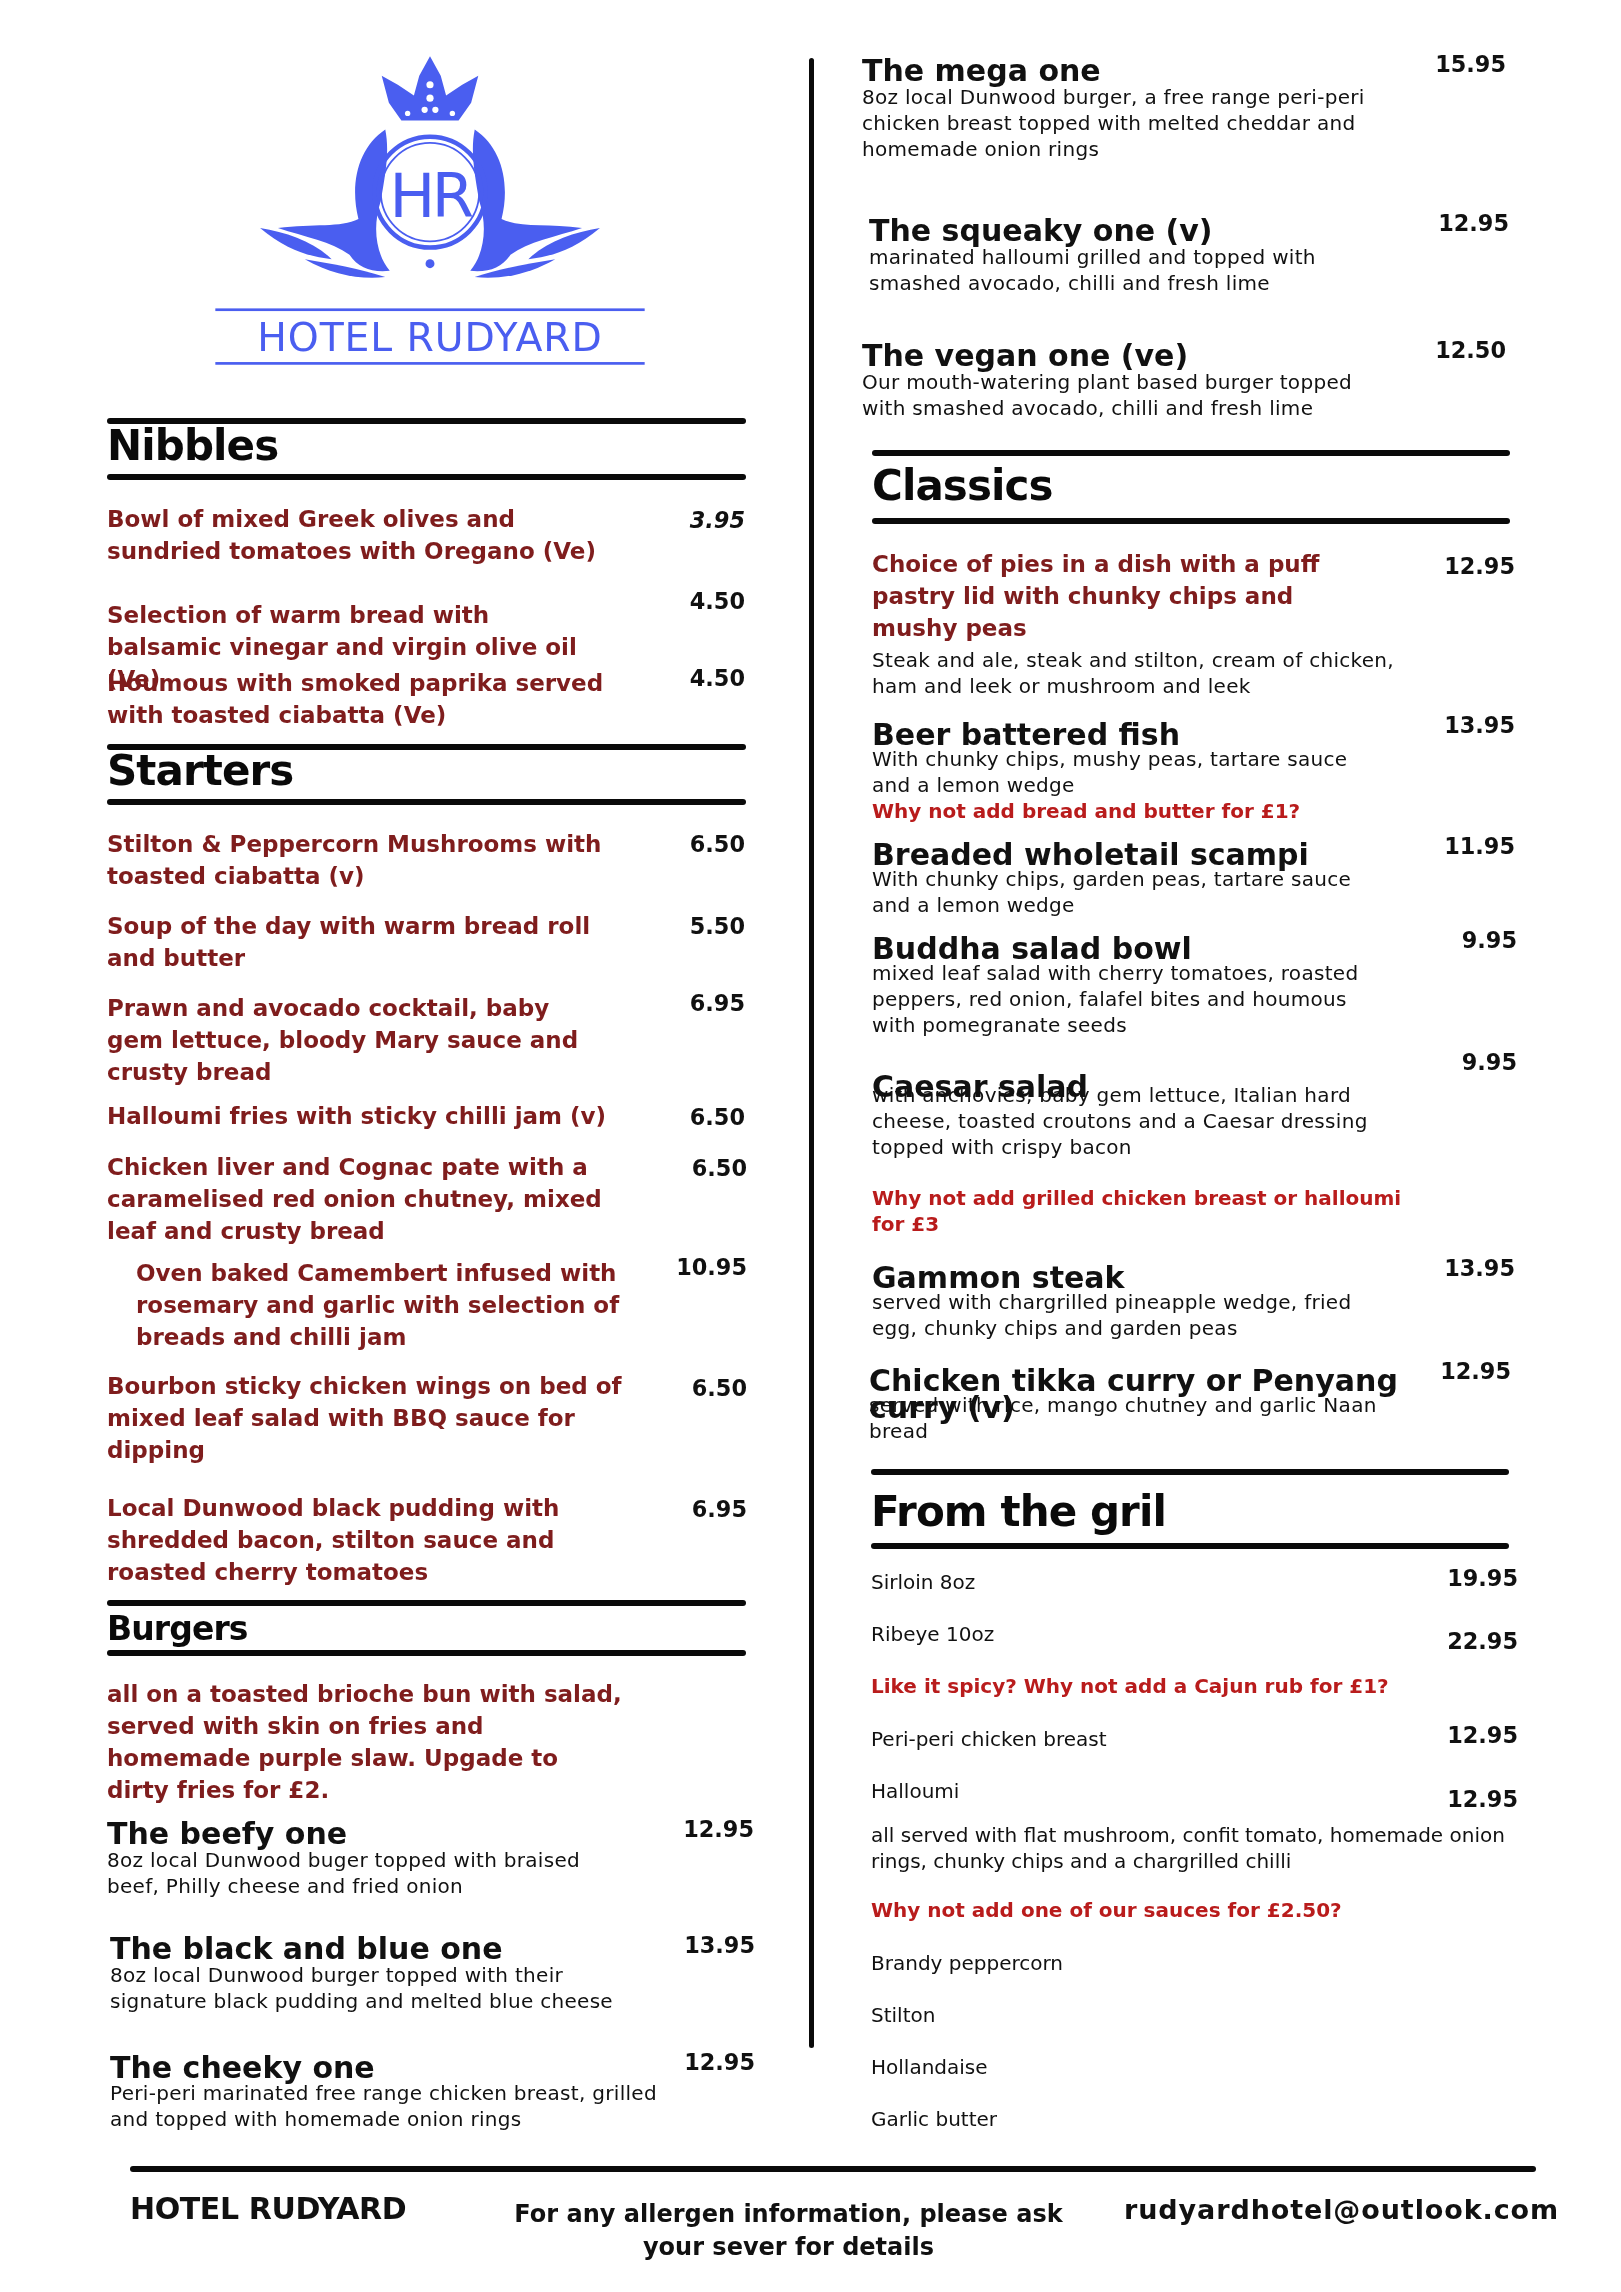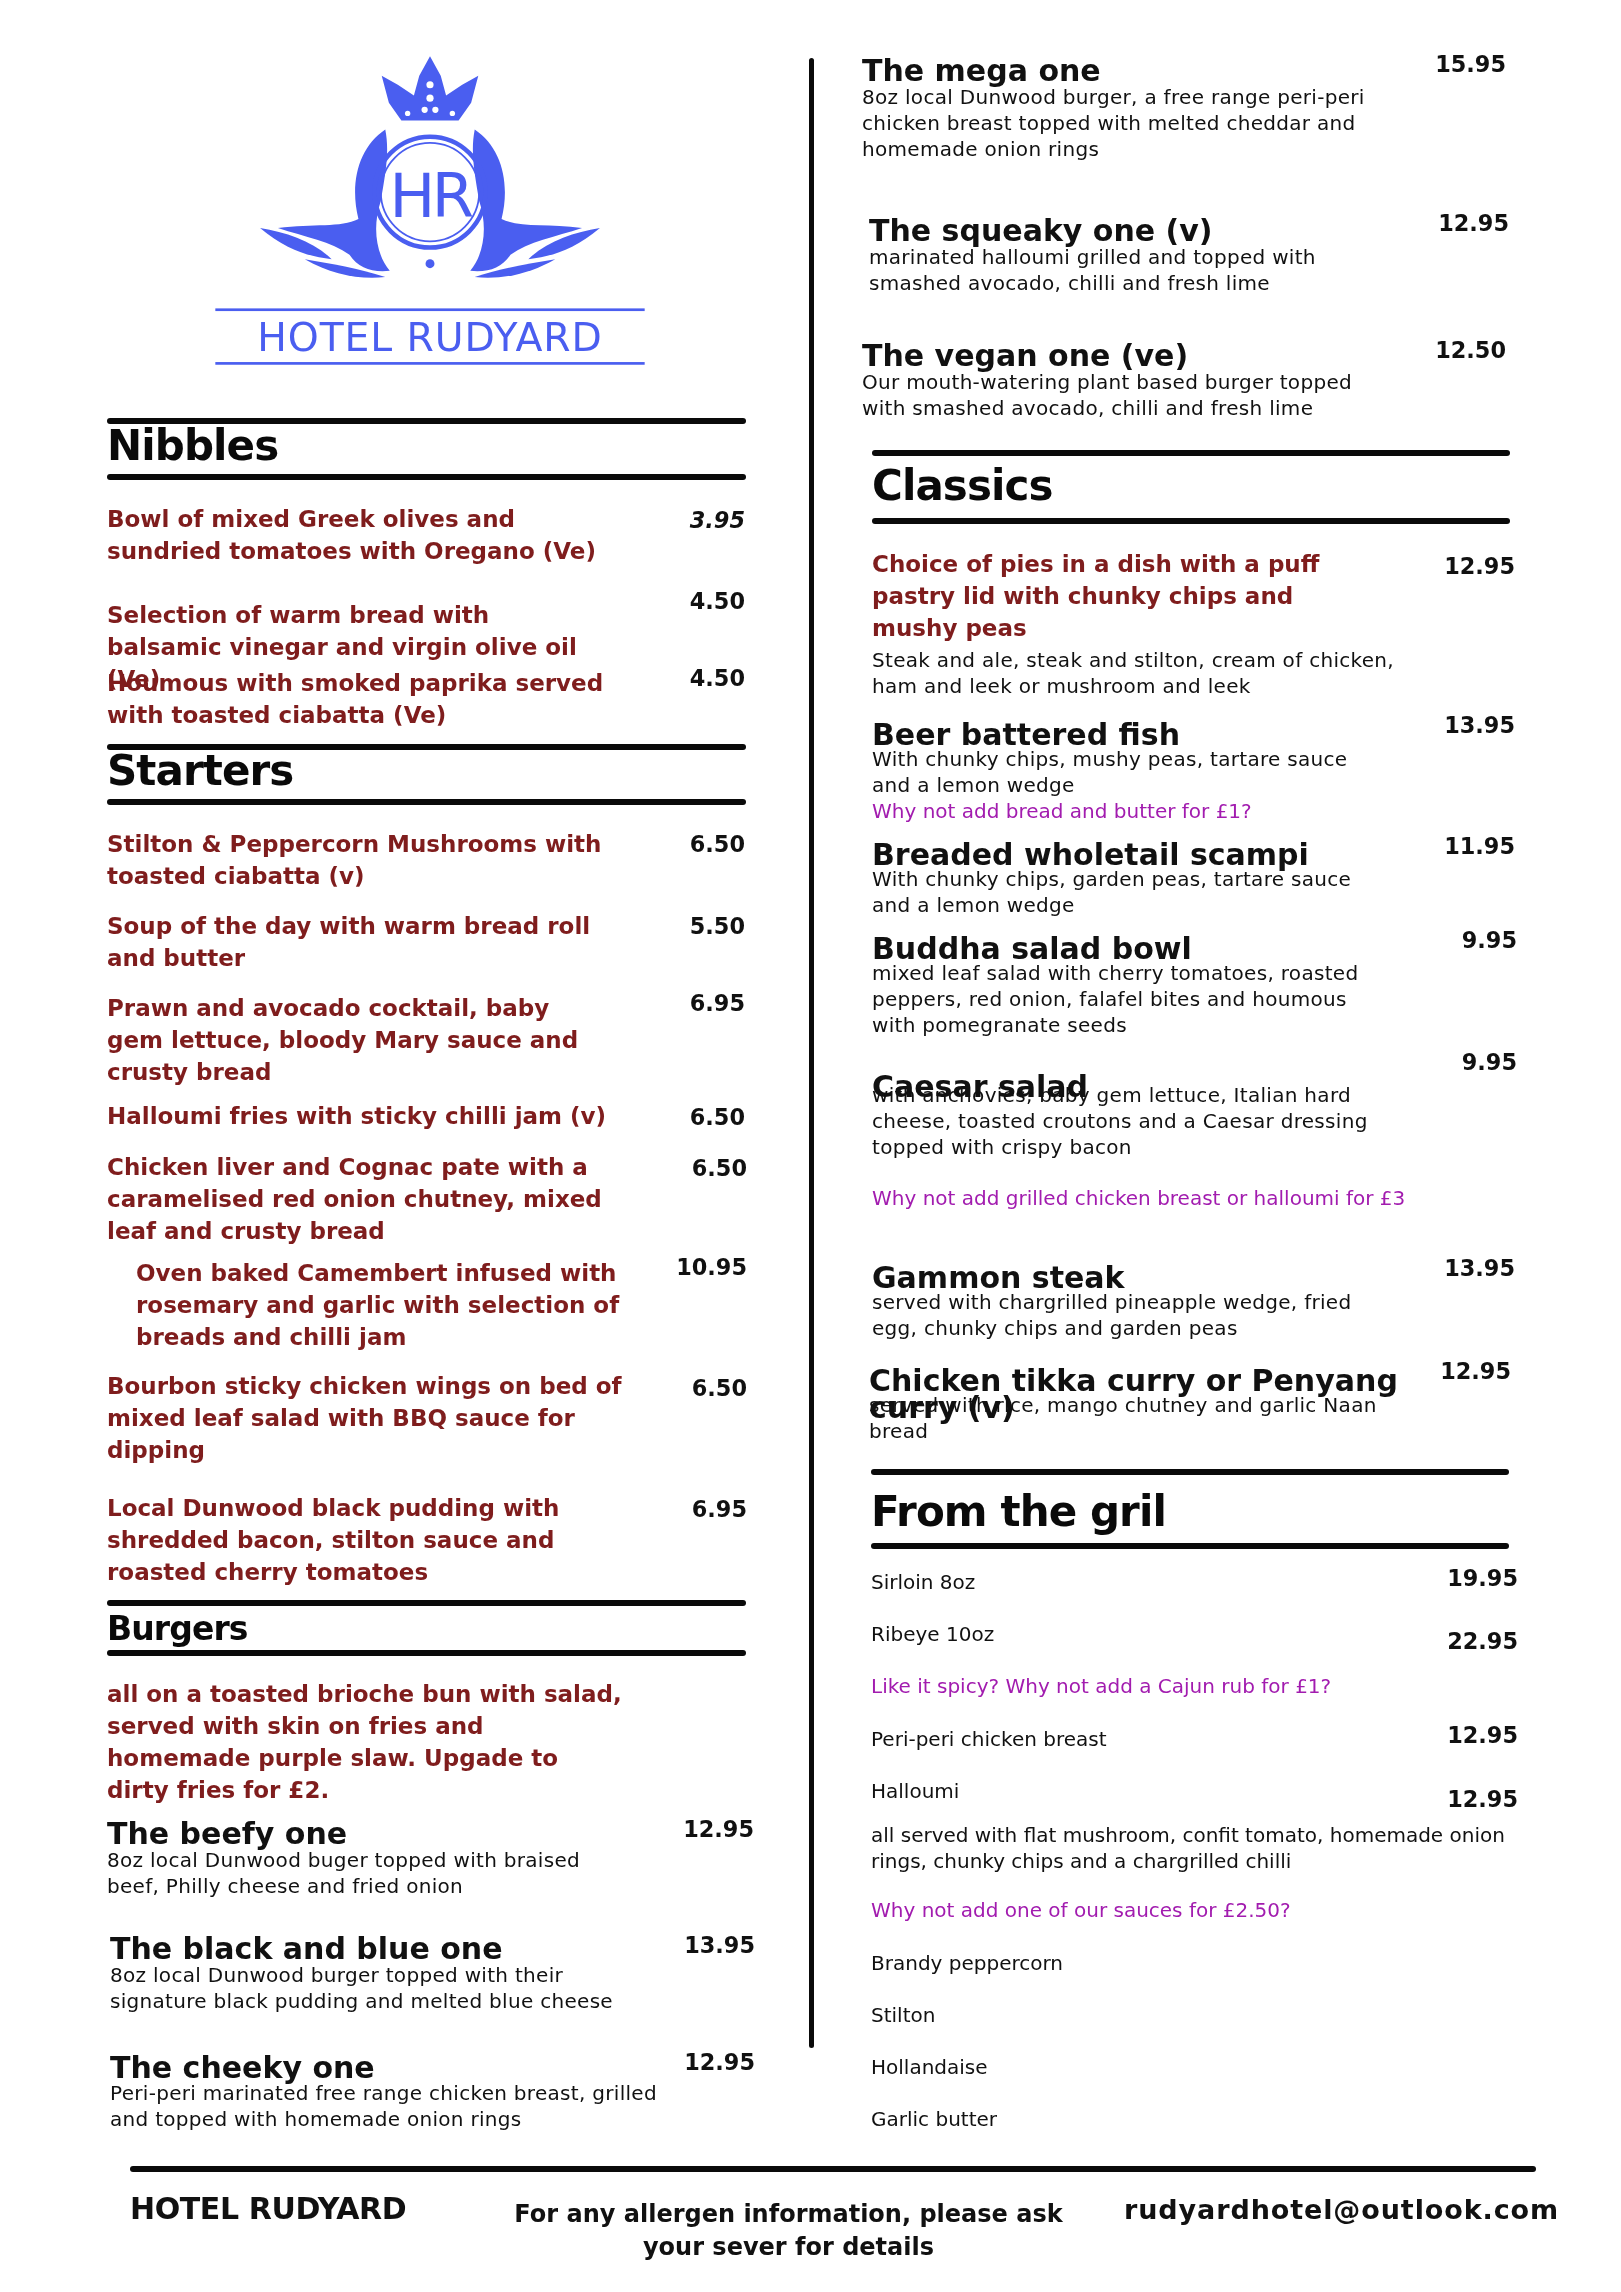--- a/index.html
+++ b/index.html
@@ -7,21 +7,21 @@
          font-family:"DejaVu Sans", "Liberation Sans", sans-serif; color:#111; }
   .abs { position:absolute; }
   .logo { left:206px; top:49px; width:448px; height:322px; }
   .rule { position:absolute; height:6.3px; background:#0a0a0a; border-radius:3.6px; }
   .vdivider { position:absolute; left:809px; top:58px; width:5.4px; height:1990px; background:#0a0a0a; border-radius:2.7px; }
   .sec-title { position:absolute; font-weight:bold; font-size:42px; letter-spacing:-0.9px; color:#0a0a0a; font-family:"DejaVu Sans", sans-serif; }
   .sec-title.small { font-size:33px; }
   .item-bold { position:absolute; font-weight:bold; font-size:23px; line-height:32px; color:#7f1d1d; }
   .item-title { position:absolute; font-weight:bold; font-size:30px; line-height:27px; color:#111; }
   .item-desc { position:absolute; font-size:20px; line-height:26px; color:#111; letter-spacing:0.3px; }
-  .note { position:absolute; font-weight:normal; font-size:20px; line-height:26px; color:#a21caf; }
+  .note { position:absolute; font-weight:bold; font-size:20px; line-height:26px; color:#b91c1c; }
   .plain { position:absolute; font-size:20px; line-height:26px; color:#111; }
   .price { position:absolute; font-weight:bold; font-size:22.4px; text-align:right; width:107px; color:#111; }
   .lc { left:107px; width:555px; }
   .rc { left:862px; width:555px; }
   .footer-brand { position:absolute; left:130px; top:2191px; font-weight:bold; font-size:30px; letter-spacing:-0.4px; }
   .footer-allergen { position:absolute; left:493px; top:2198px; width:591px; text-align:center; font-weight:bold; font-size:24px; line-height:33px; }
   .footer-email { position:absolute; left:1124px; top:2194px; width:412px; text-align:right; font-weight:bold; font-size:27px; letter-spacing:0.9px; }
 </style>
 </head>
 <body>

